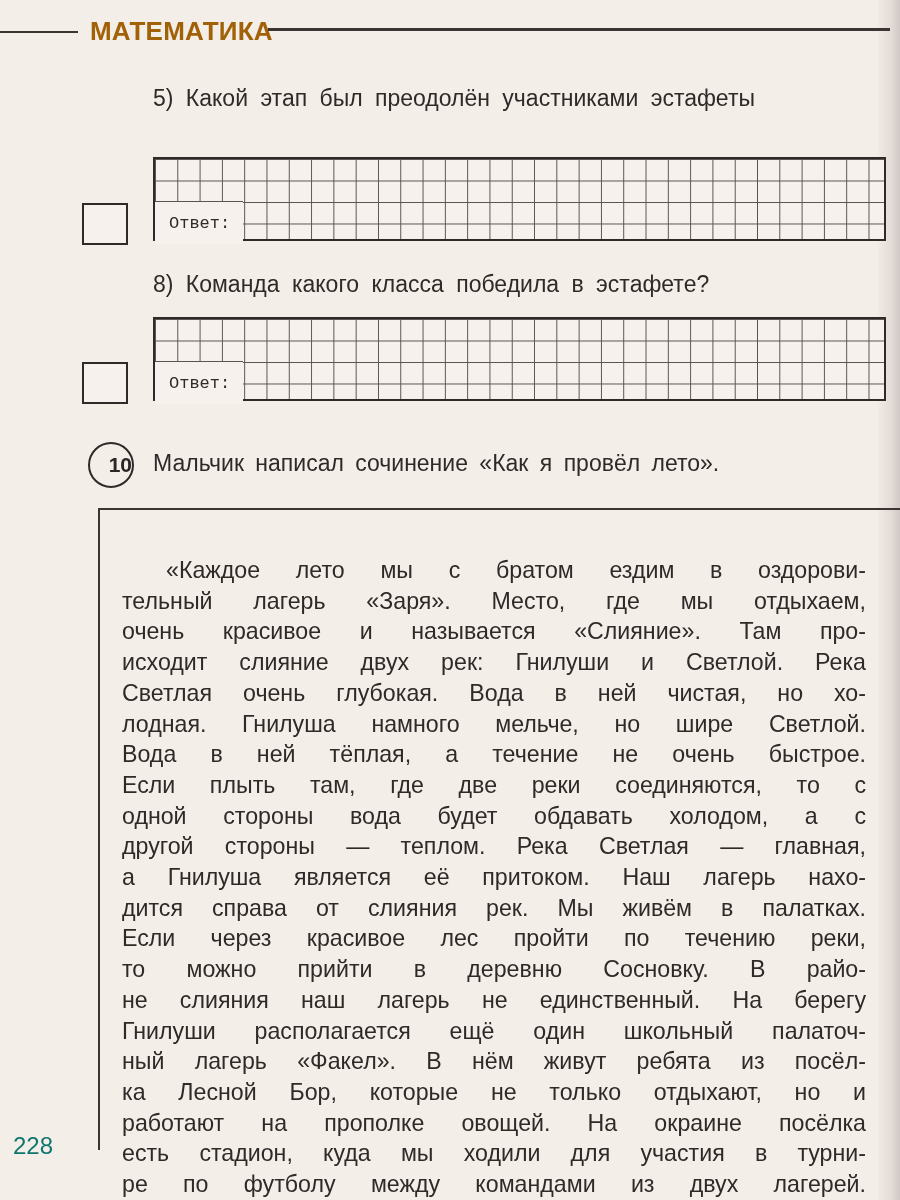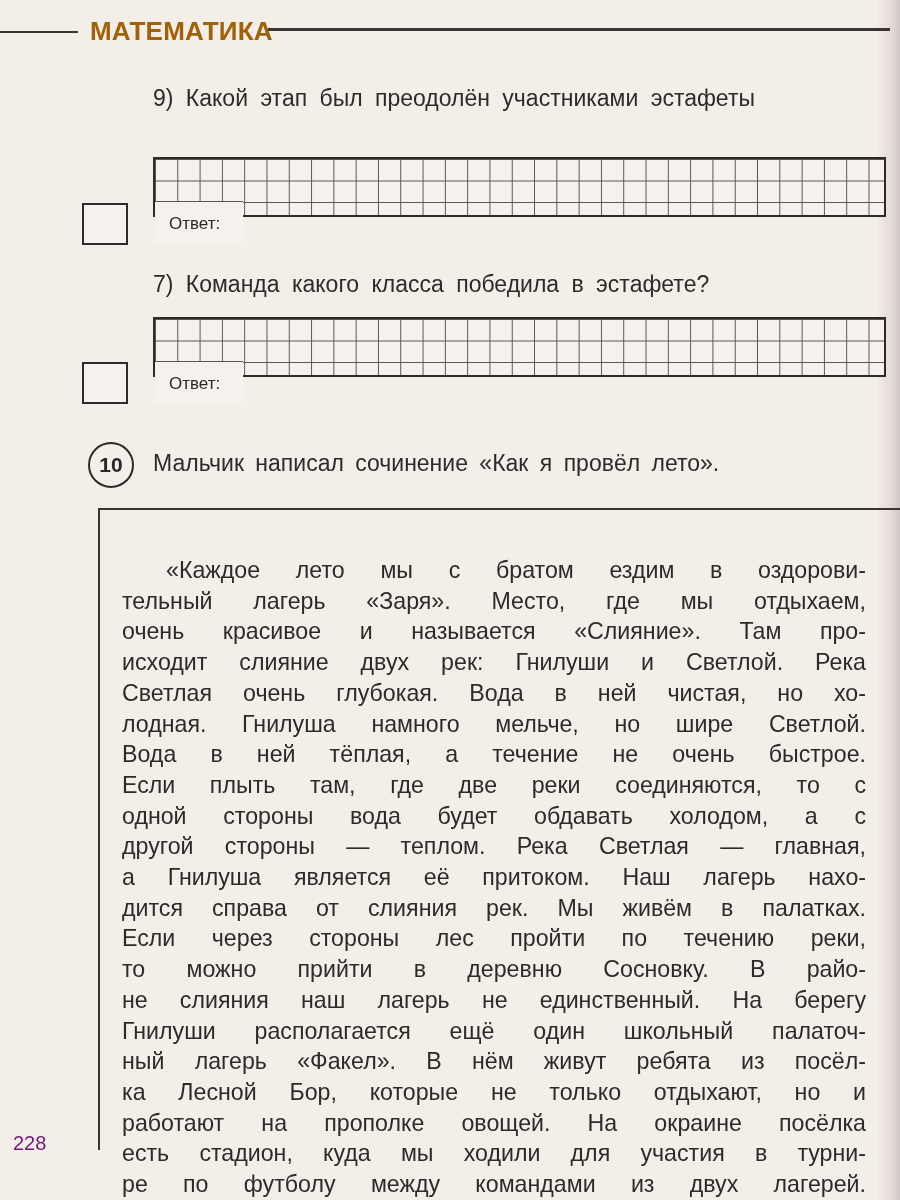--- a/index.html
+++ b/index.html
@@ -4,57 +4,57 @@
 <style>
   html,body{margin:0;padding:0;}
   body{width:900px;height:1200px;background:#f4eee9;position:relative;overflow:hidden;
        font-family:"Liberation Sans","DejaVu Sans",sans-serif;color:#2a2624;}
   .right-edge{position:absolute;right:0;top:0;width:22px;height:1200px;
        background:linear-gradient(to right,#f1ebe6,#e2dbd6 60%,#cfc8c4);}
   .header-line-left{position:absolute;left:0;top:31px;width:78px;height:2px;background:#3a3533;}
   .header-line-right{position:absolute;left:268px;top:28px;width:622px;height:3px;background:#3a3533;}
   .subject{position:absolute;left:90px;top:16px;font-size:26px;font-weight:bold;letter-spacing:0.2px;color:#a16207;}
   .q{position:absolute;left:153px;font-size:23px;line-height:32px;color:#2e2a28;word-spacing:6px;}
-  .grid{position:absolute;left:153px;width:733px;height:60px;border:2px solid #2f2a28;box-sizing:border-box;
+  .grid{position:absolute;left:153px;width:733px;height:84px;border:2px solid #2f2a28;box-sizing:border-box;
         background-color:#f6f1ec;
         background-image:
           linear-gradient(to right,#5a5350 1px,transparent 1px),
           linear-gradient(to bottom,#5a5350 1px,transparent 1px);
-        background-size:22.3px 100%,100% 21.5px;}
+        background-size:22.3px 100%,100% 21.5px;font-family:Liberation Mono, monospace;}
   .grid .label-cover{position:absolute;left:0;top:42px;width:88px;height:42px;background:#f6f1ec;border-top:1px solid #5a5350;}
   .grid .label{position:absolute;left:14px;top:55px;font-size:17px;color:#2e2a28;}
   .score-box{position:absolute;left:82px;width:46px;height:42px;border:2px solid #2f2a28;box-sizing:border-box;background:#f6f1ec;}
   .task-num{position:absolute;left:88px;top:442px;width:46px;height:46px;border:2px solid #2f2a28;border-radius:50%;
-            box-sizing:border-box;display:flex;align-items:center;justify-content:center;font-weight:bold;font-size:21px;}
+            box-sizing:border-box;display:flex;align-items:center;justify-content:flex-end;font-weight:bold;font-size:21px;}
   .task-text{position:absolute;left:153px;top:450px;font-size:23px;color:#2e2a28;word-spacing:5px;}
   .essay-box{position:absolute;left:98px;top:508px;width:810px;height:640px;border-left:2px solid #3a3533;border-top:2px solid #3a3533;}
   .essay{position:absolute;left:122px;top:514px;width:744px;font-size:23.2px;line-height:30.7px;color:#2e2a28;
          text-align:justify;margin-top:41px;}
   .essay .ln{display:block;text-align:justify;text-align-last:justify;white-space:nowrap;}
-  .page-num{position:absolute;left:13px;top:1132px;font-size:20px;color:#701a75;}
+  .page-num{position:absolute;left:13px;top:1132px;font-size:24px;color:#0f766e;}
 </style>
 </head>
 <body>
 
 <div class="right-edge"></div>
 
 <div class="header-line-left"></div>
 <div class="subject">МАТЕМАТИКА</div>
 <div class="header-line-right"></div>
 
 <div class="q" style="top:82px;">
-  <div>9) Какой этап был преодолён участниками эстафеты</div>
+  <div>5) Какой этап был преодолён участниками эстафеты</div>
 </div>
 <div class="score-box" style="top:203px;"></div>
 <div class="grid" style="top:157px;">
   <div class="label-cover"></div>
   <span class="label">Ответ:</span>
 </div>
 
-<div class="q" style="top:268px;">7) Команда какого класса победила в эстафете?</div>
+<div class="q" style="top:268px;">8) Команда какого класса победила в эстафете?</div>
 <div class="score-box" style="top:362px;"></div>
 <div class="grid" style="top:317px;">
   <div class="label-cover"></div>
   <span class="label">Ответ:</span>
 </div>
 
 <div class="task-num">
   <span>10</span>
 </div>
 <div class="task-text">Мальчик написал сочинение «Как я провёл лето».</div>
@@ -66,21 +66,21 @@
   <span class="ln">очень красивое и называется «Слияние». Там про-</span>
   <span class="ln">исходит слияние двух рек: Гнилуши и Светлой. Река</span>
   <span class="ln">Светлая очень глубокая. Вода в ней чистая, но хо-</span>
   <span class="ln">лодная. Гнилуша намного мельче, но шире Светлой.</span>
   <span class="ln">Вода в ней тёплая, а течение не очень быстрое.</span>
   <span class="ln">Если плыть там, где две реки соединяются, то с</span>
   <span class="ln">одной стороны вода будет обдавать холодом, а с</span>
   <span class="ln">другой стороны — теплом. Река Светлая — главная,</span>
   <span class="ln">а Гнилуша является её притоком. Наш лагерь нахо-</span>
   <span class="ln">дится справа от слияния рек. Мы живём в палатках.</span>
-  <span class="ln">Если через стороны лес пройти по течению реки,</span>
+  <span class="ln">Если через красивое лес пройти по течению реки,</span>
   <span class="ln">то можно прийти в деревню Сосновку. В райо-</span>
   <span class="ln">не слияния наш лагерь не единственный. На берегу</span>
   <span class="ln">Гнилуши располагается ещё один школьный палаточ-</span>
   <span class="ln">ный лагерь «Факел». В нём живут ребята из посёл-</span>
   <span class="ln">ка Лесной Бор, которые не только отдыхают, но и</span>
   <span class="ln">работают на прополке овощей. На окраине посёлка</span>
   <span class="ln">есть стадион, куда мы ходили для участия в турни-</span>
   <span class="ln">ре по футболу между командами из двух лагерей.</span>
   <span class="ln">Ребята из «Факела» и мы часто вечером приходим</span>
 </div>

